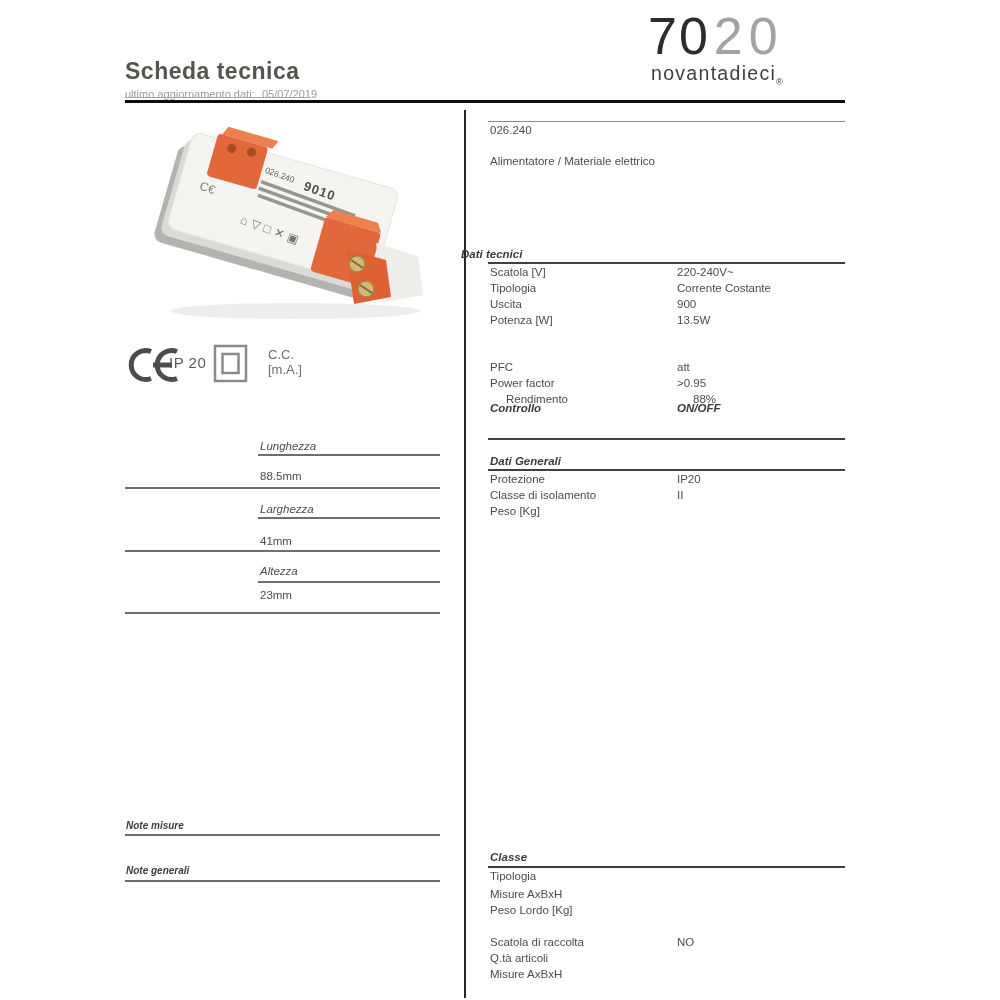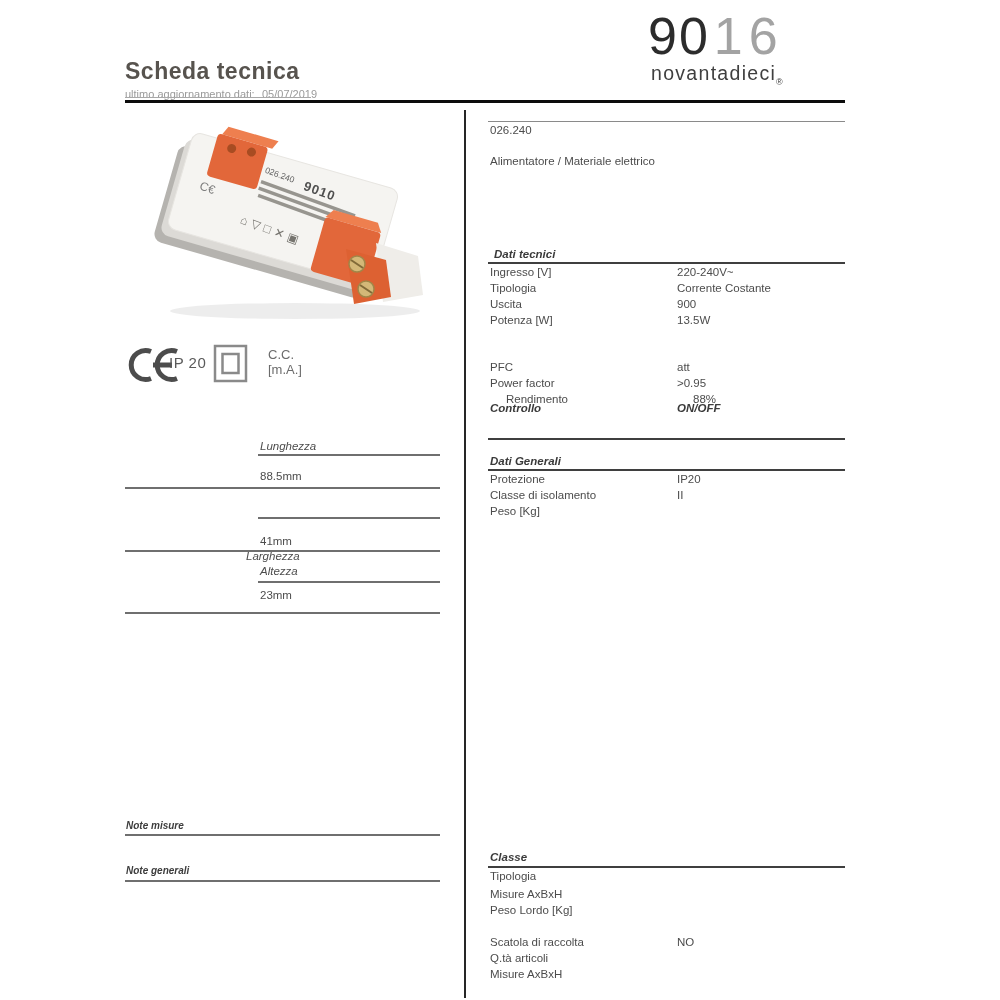--- a/index.html
+++ b/index.html
@@ -41,21 +41,21 @@
 
 <div class="page">
 
   <div class="abs title" style="left:125px;top:58px;">Scheda tecnica</div>
   <div class="abs update-label" style="left:125px;top:88px;">ultimo aggiornamento dati:</div>
   <div class="abs update-date" style="left:262px;top:88px;">05/07/2019</div>
   <div class="abs thin-rule" style="left:125px;top:97px;width:186px;"></div>
   <div class="abs thick-rule" style="left:125px;top:100px;width:720px;"></div>
 
   <div class="abs logo-digits" style="left:648px;top:10px;">
-    <span class="dark">90</span><span class="light">16</span>
+    <span class="dark">70</span><span class="light">20</span>
   </div>
   <div class="abs logo-name" style="left:651px;top:62px;">
     <span>novantadieci</span><span class="logo-reg">®</span>
   </div>
 
   <div class="abs vdivider" style="left:464px;top:110px;height:888px;"></div>
 
   <svg class="abs" style="left:140px;top:125px;" width="300" height="200" viewBox="0 0 300 200">
     <ellipse cx="155" cy="186" rx="125" ry="8" fill="rgba(0,0,0,0.07)"></ellipse>
     <g transform="translate(143,84) rotate(16)">
@@ -108,44 +108,44 @@
   <div class="abs cc-text" style="left:258px;top:347px;">
     <div>C.C.</div>
     <div>[m.A.]</div>
   </div>
 
   <div class="abs m-label" style="left:260px;top:440px;">Lunghezza</div>
   <div class="abs mline-label" style="top:454px;"></div>
   <div class="abs m-value" style="left:260px;top:470px;">88.5mm</div>
   <div class="abs mline-value" style="top:487px;"></div>
 
-  <div class="abs m-label" style="left:246px;top:503px;margin-top:47px;">Larghezza</div>
+  <div class="abs m-label" style="left:260px;top:503px;">Larghezza</div>
   <div class="abs mline-label" style="top:517px;"></div>
   <div class="abs m-value" style="left:260px;top:535px;">41mm</div>
   <div class="abs mline-value" style="top:550px;"></div>
 
   <div class="abs m-label" style="left:260px;top:565px;">Altezza</div>
   <div class="abs mline-label" style="top:581px;"></div>
   <div class="abs m-value" style="left:260px;top:589px;">23mm</div>
   <div class="abs mline-value" style="top:612px;"></div>
 
   <div class="abs note-label" style="left:126px;top:820px;">Note misure</div>
   <div class="abs mline-value" style="top:834px;"></div>
   <div class="abs note-label" style="left:126px;top:865px;">Note generali</div>
   <div class="abs mline-value" style="top:880px;"></div>
 
   <div class="abs rule-r-thin" style="top:121px;"></div>
   <div class="abs lbl" style="left:490px;top:124px;">026.240</div>
   <div class="abs lbl" style="left:490px;top:155px;">Alimentatore / Materiale elettrico</div>
 
-  <div class="abs sechead" style="left:494px;top:248px;">Dati tecnici</div>
+  <div class="abs sechead" style="left:461px;top:248px;">Dati tecnici</div>
   <div class="abs rule-r" style="top:262px;"></div>
 
   <div class="abs r-row" style="top:266px;">
-    <span class="lbl">Ingresso [V]</span>
+    <span class="lbl">Scatola [V]</span>
     <span class="val">220-240V~</span>
   </div>
   <div class="abs r-row" style="top:282px;">
     <span class="lbl">Tipologia</span>
     <span class="val">Corrente Costante</span>
   </div>
   <div class="abs r-row" style="top:298px;">
     <span class="lbl">Uscita</span>
     <span class="val">900</span>
   </div>

